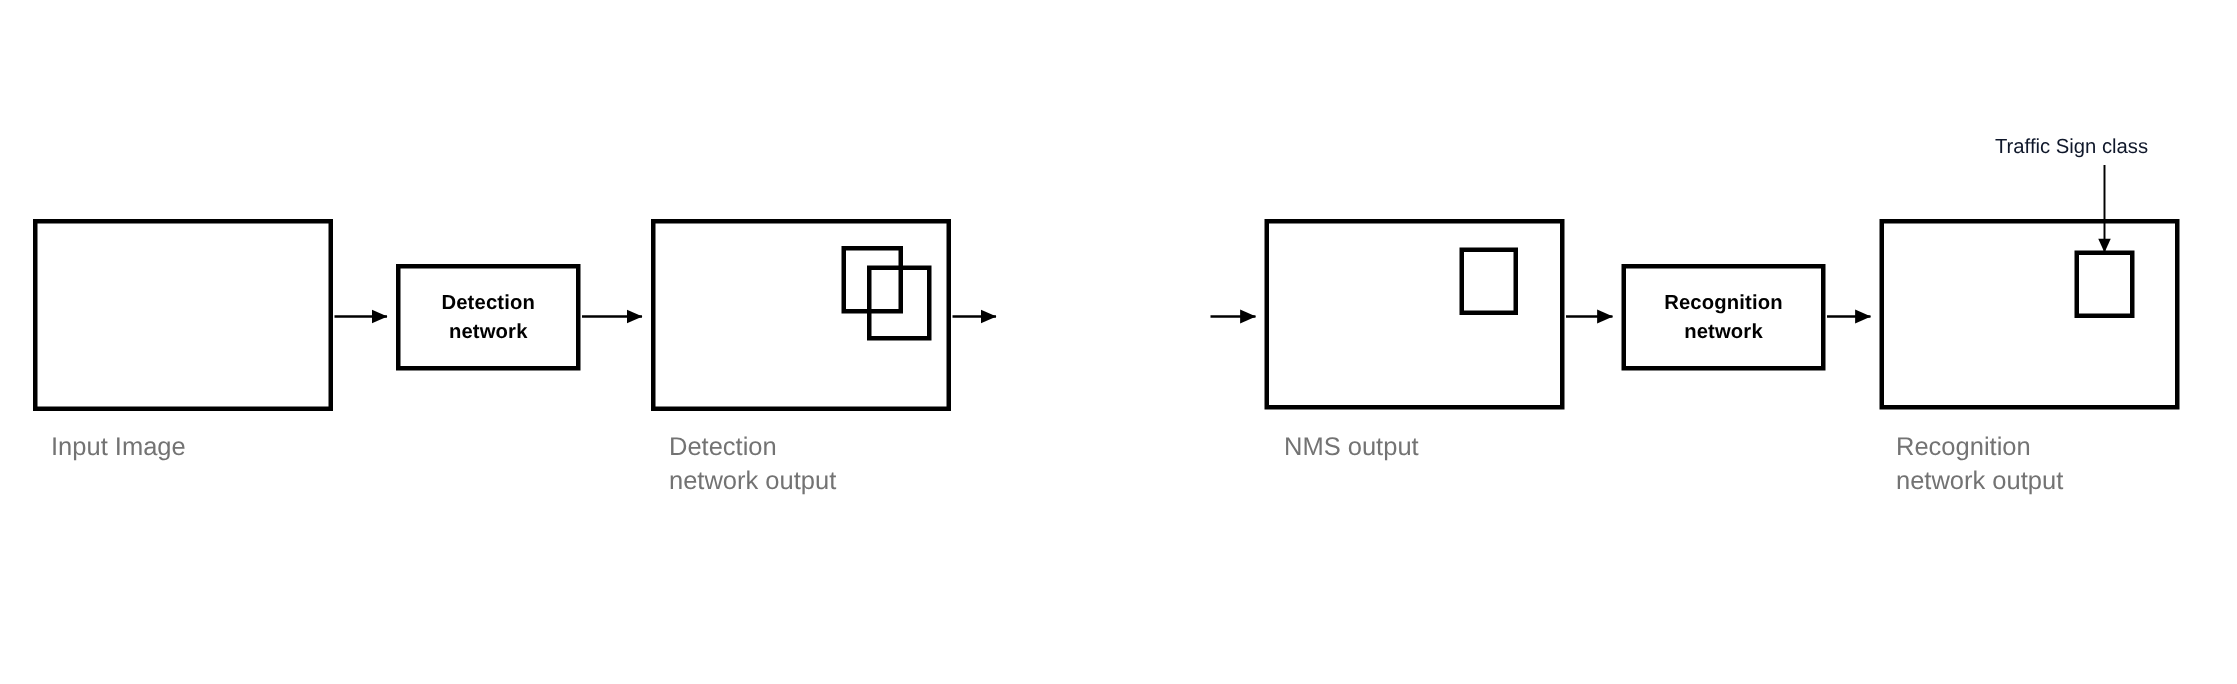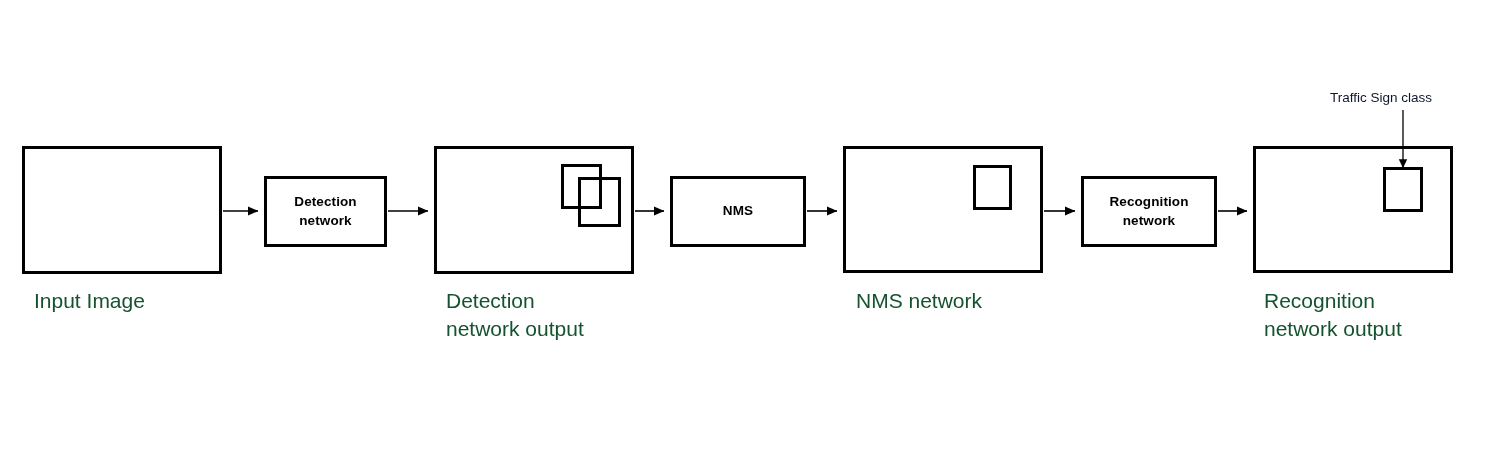--- a/index.html
+++ b/index.html
@@ -47,24 +47,24 @@
   
   .bbox {
     position: absolute;
     box-sizing: border-box;
     border: 3px solid #000000;
     background: transparent;
   }
   
   .caption {
     position: absolute;
-    font-size: 21px;
+    font-size: 17px;
     font-weight: normal;
     line-height: 1.35;
-    color: #14532d;
+    color: #737373;
     white-space: pre-line;
     text-align: left;
   }
   
   .annotation-label {
     position: absolute;
     font-size: 13.5px;
     line-height: 1.2;
     color: #0f172a;
     white-space: nowrap;
@@ -92,28 +92,25 @@
 network</span>
   </div>
 
   <div class="img-frame" style="left:434px; top:146px; width:200px; height:128px;">
     <div class="bbox" style="left:124px; top:15px; width:41px; height:45px;"></div>
     <div class="bbox" style="left:141px; top:28px; width:43px; height:50px;"></div>
   </div>
   <div class="caption" style="left:446px; top:287px; width:260px;">Detection
 network output</div>
 
-  <div class="proc-block" style="left:670px; top:176px; width:136px; height:71px;">
-    <span class="proc-label">NMS</span>
-  </div>
 
   <div class="img-frame" style="left:843px; top:146px; width:200px; height:127px;">
     <div class="bbox" style="left:127px; top:16px; width:39px; height:45px;"></div>
   </div>
-  <div class="caption" style="left:856px; top:287px; width:260px;">NMS network</div>
+  <div class="caption" style="left:856px; top:287px; width:260px;">NMS output</div>
 
   <div class="proc-block" style="left:1081px; top:176px; width:136px; height:71px;">
     <span class="proc-label">Recognition
 network</span>
   </div>
 
   <div class="img-frame" style="left:1253px; top:146px; width:200px; height:127px;">
     <div class="bbox" style="left:127px; top:18px; width:40px; height:45px;"></div>
   </div>
   <div class="caption" style="left:1264px; top:287px; width:260px;">Recognition

